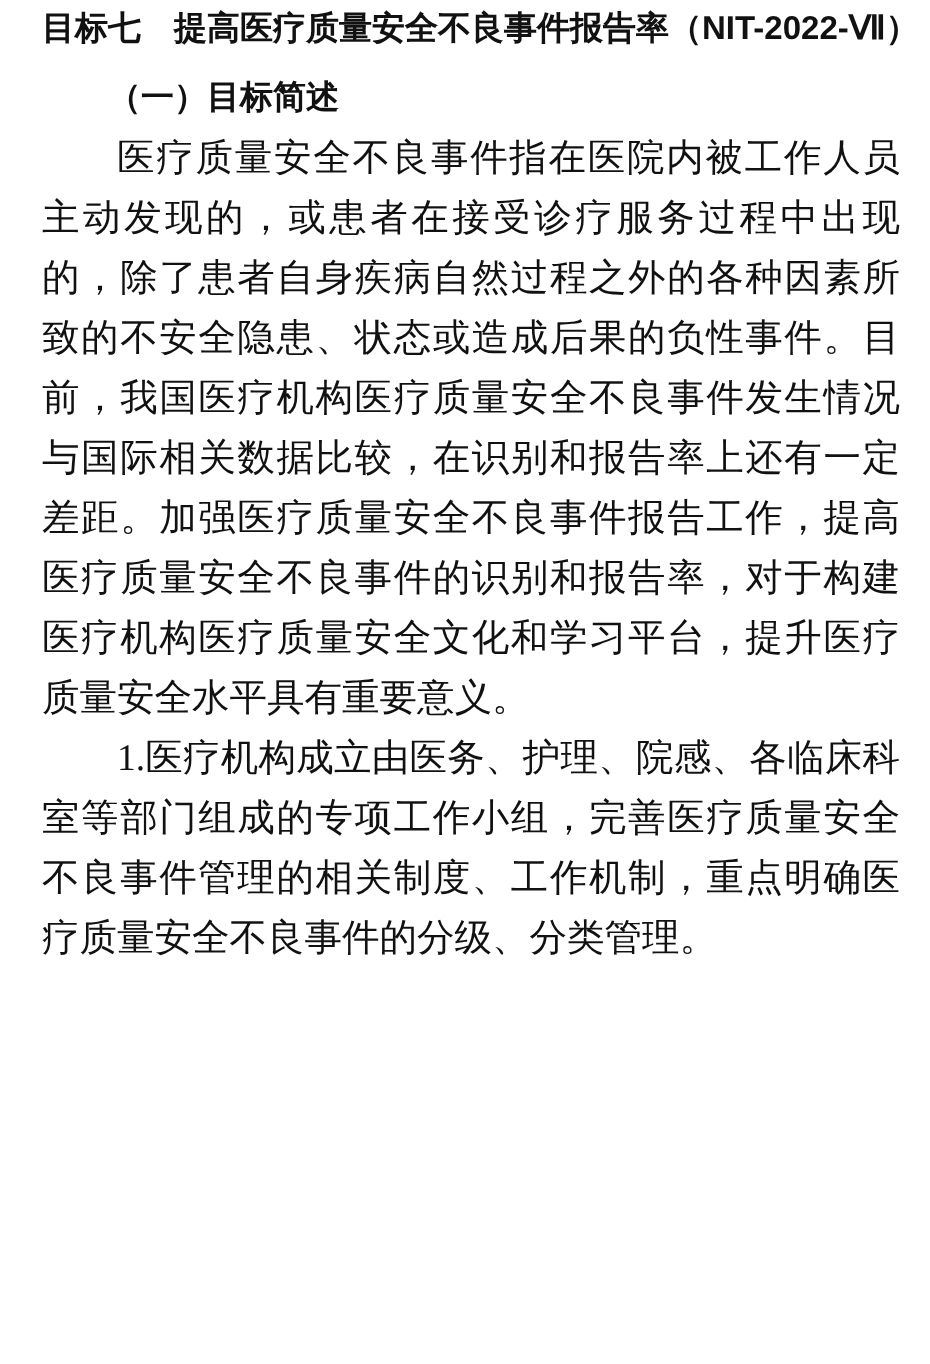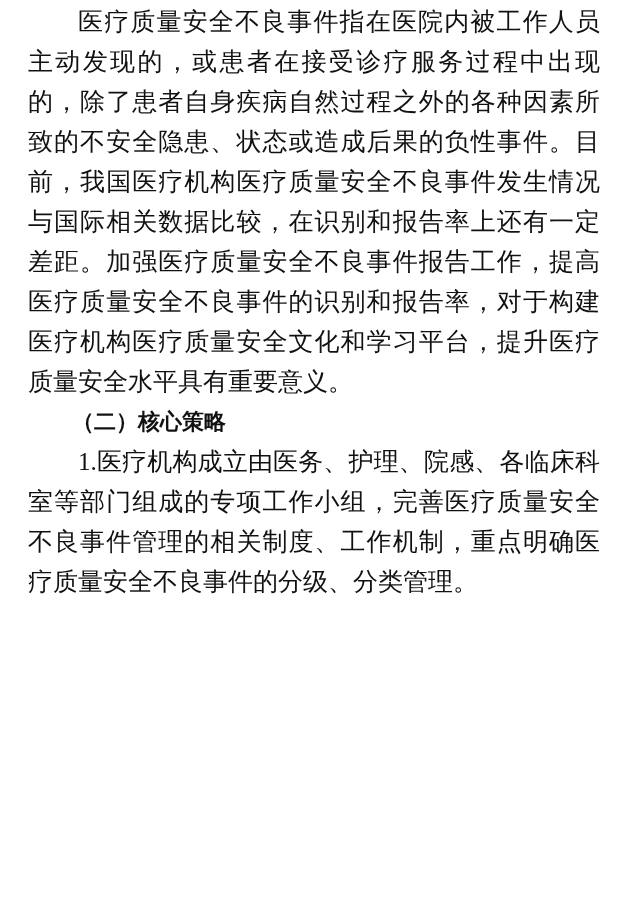--- a/index.html
+++ b/index.html
@@ -45,22 +45,23 @@
     margin: 0;
     text-indent: 2em;
     text-align: justify;
     line-break: strict;
   }
 </style>
 </head>
 <body>
 
 <div class="page">
+  <h1 class="doc-title">目标七　提高医疗质量安全不良事件报告率（NIT-2022-Ⅶ）</h1>
 
+  <h2 class="sec-heading">（一）目标简述</h2>
 
   <p class="para">医疗质量安全不良事件指在医院内被工作人员主动发现的，或患者在接受诊疗服务过程中出现的，除了患者自身疾病自然过程之外的各种因素所致的不安全隐患、状态或造成后果的负性事件。目前，我国医疗机构医疗质量安全不良事件发生情况与国际相关数据比较，在识别和报告率上还有一定差距。加强医疗质量安全不良事件报告工作，提高医疗质量安全不良事件的识别和报告率，对于构建医疗机构医疗质量安全文化和学习平台，提升医疗质量安全水平具有重要意义。</p>
 
-  <h2 class="sec-heading second">（二）核心策略</h2>
 
   <p class="para">1.医疗机构成立由医务、护理、院感、各临床科室等部门组成的专项工作小组，完善医疗质量安全不良事件管理的相关制度、工作机制，重点明确医疗质量安全不良事件的分级、分类管理。</p>
 
 
 </div>
 
 </body></html>

